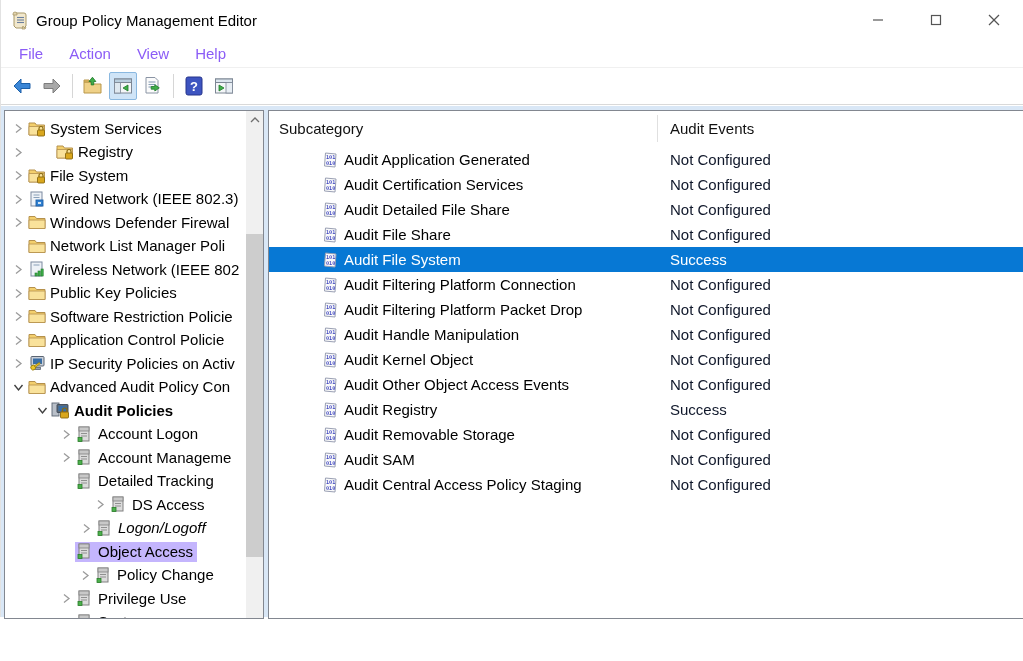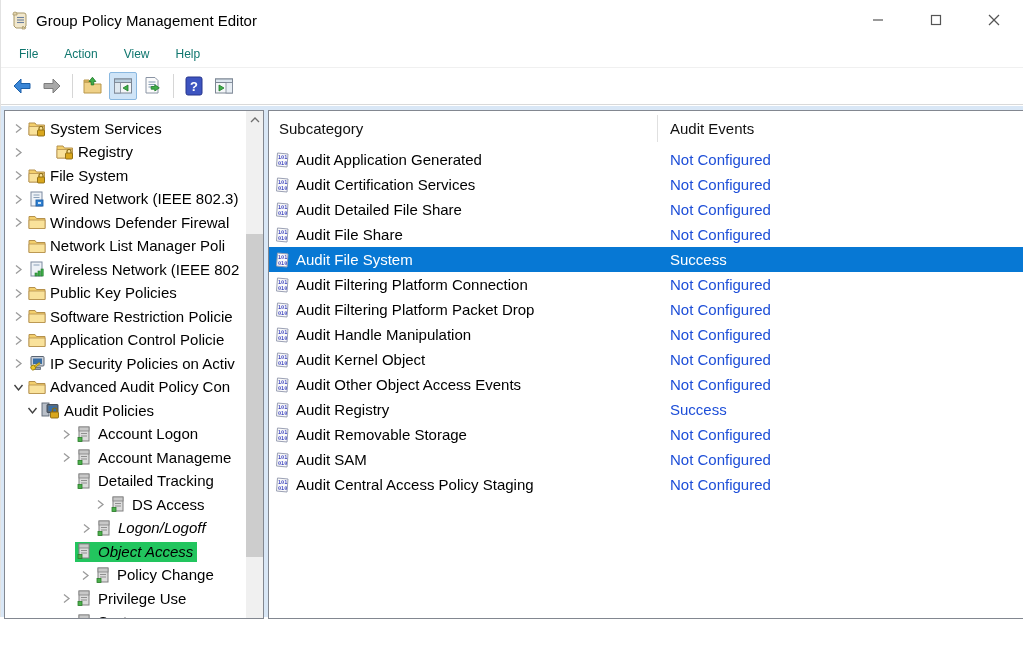--- a/index.html
+++ b/index.html
@@ -10,59 +10,59 @@
   
   .titlebar { position:relative; height:40px; background:#fff; display:flex; align-items:center; }
   .titlebar .app-icon { margin-left:10px; width:18px; height:20px; display:flex; align-items:center; }
   .titlebar .title { margin-left:7px; font-size:15px; color:#000; }
   .caption-buttons { position:absolute; right:0; top:0; height:40px; display:flex; }
   .caption-btn { width:58px; height:40px; display:flex; align-items:center; justify-content:center; }
   .caption-btn svg { display:block; }
 
   
   .menubar { height:28px; display:flex; align-items:center; padding-left:8px; border-bottom:1px solid #f0f0f0; }
-  .menu-item { font-size:12px; padding:3px 10px; margin-right:6px; color:#0f766e; }
+  .menu-item { font-size:15px; padding:3px 10px; margin-right:6px; color:#8b5cf6; }
 
   
   .toolbar { height:37px; display:flex; align-items:center; padding-left:6px; border-bottom:1px solid #d9d9d9; }
   .tb-btn { width:28px; height:28px; display:flex; align-items:center; justify-content:center; margin:0 1px; border:1px solid transparent; border-radius:2px; }
   .tb-btn.active { background:#cfe4f7; border-color:#8ab8e0; }
   .tb-sep { width:1px; height:24px; background:#d6d6d6; margin:0 5px; }
 
   
   .content { position:absolute; top:106px; left:0; right:0; bottom:0; background:#d9e7f6; }
 
   
   .tree-pane { position:absolute; left:3px; top:4px; width:260px; bottom:-2px;
     background:#fff; border:1px solid #828790; overflow:hidden; }
   .tree-rows { position:absolute; left:0; top:6px; right:17px; overflow:hidden; }
   .tree-row { height:23.5px; display:flex; align-items:center; white-space:nowrap; }
   .chev { width:17px; height:16px; flex:0 0 17px; display:flex; align-items:center; justify-content:center; }
   .tree-icon { width:19px; height:17px; flex:0 0 19px; display:flex; align-items:center; justify-content:center; }
   .tree-label { font-size:15px; padding:1px 4px 2px 4px; color:#000;text-align:right; }
   .tree-hl { display:flex; align-items:center; }
-  .tree-hl.selected { background:#22c55e;font-style:italic; }
+  .tree-hl.selected { background:#c4b5fd; }
 
   
   .tree-scrollbar { position:absolute; top:0; right:0; width:17px; bottom:0; background:#f0f0f0; }
   .sb-up { height:17px; display:flex; align-items:center; justify-content:center; }
   .sb-thumb { position:absolute; left:0; width:17px; background:#cdcdcd; }
 
   
   .list-pane { position:absolute; left:267px; top:4px; right:-1px; bottom:-2px;
     background:#fff; border:1px solid #828790; overflow:hidden; }
   .list-header { position:relative; height:36px; }
   .col-sub { position:absolute; left:10px; top:9px; font-size:15px; color:#111; }
   .col-aud { position:absolute; left:401px; top:9px; font-size:15px; color:#111; }
   .col-div { position:absolute; left:388px; top:4px; width:1px; height:27px; background:#e0e0e0; }
   .list-rows { position:absolute; left:0; right:0; top:36px; }
-  .list-row { position:relative; height:25px; display:flex; align-items:center; }
+  .list-row { position:relative; height:25px; display:flex; align-items:center;padding-left:48px; }
   .list-row .row-icon { width:18px; height:18px; margin-left:4px; flex:0 0 18px; display:flex; align-items:center; justify-content:center; }
   .list-row .row-label { font-size:15px; margin-left:5px; color:#000; }
-  .list-row .row-value { position:absolute; left:401px; font-size:15px; color:#1d4ed8; }
+  .list-row .row-value { position:absolute; left:401px; font-size:15px; color:#0f172a; }
   .list-row.selected { background:#0778d4; }
   .list-row.selected .row-label, .list-row.selected .row-value { color:#fff; }
 </style>
 </head>
 <body>
 
 <div class="window">
 
   <div class="titlebar">
     <span class="app-icon">
@@ -370,21 +370,21 @@
             <span class="tree-hl">
               <span class="tree-icon">
                 <svg width="18" height="15" viewBox="0 0 18 15">
                   <path d="M1 3 v-1.5 h6 l1.5 2 H17 v10 H1 Z" fill="#f3cf6d" stroke="#b5914c" stroke-width="1"></path>
                   <path d="M1 5 H17 v8.5 H1 Z" fill="#f9e29b" stroke="#b5914c" stroke-width="0.8"></path>
                 </svg>
               </span>
               <span class="tree-label">Advanced Audit Policy Con</span>
             </span>
           </div>
-          <div class="tree-row" style="padding-left: 19px;">
+          <div class="tree-row" style="padding-left: 29px; font-weight: bold;">
             <span class="chev">
               <svg width="11" height="9" viewBox="0 0 11 9">
                 <polyline points="1.5,2 5.5,7 9.5,2" fill="none" stroke="#3f3f3f" stroke-width="1.4"></polyline>
               </svg>
             </span>
             <span class="tree-hl">
               <span class="tree-icon">
                 <svg width="19" height="17" viewBox="0 0 19 17">
                   <rect x="1" y="1" width="7" height="13" fill="#b9bfc8" stroke="#5a6472" stroke-width="0.9"></rect>
                   <rect x="6" y="2.5" width="11" height="8" rx="0.5" fill="#5a6a7a" stroke="#3c4654" stroke-width="0.9"></rect>

